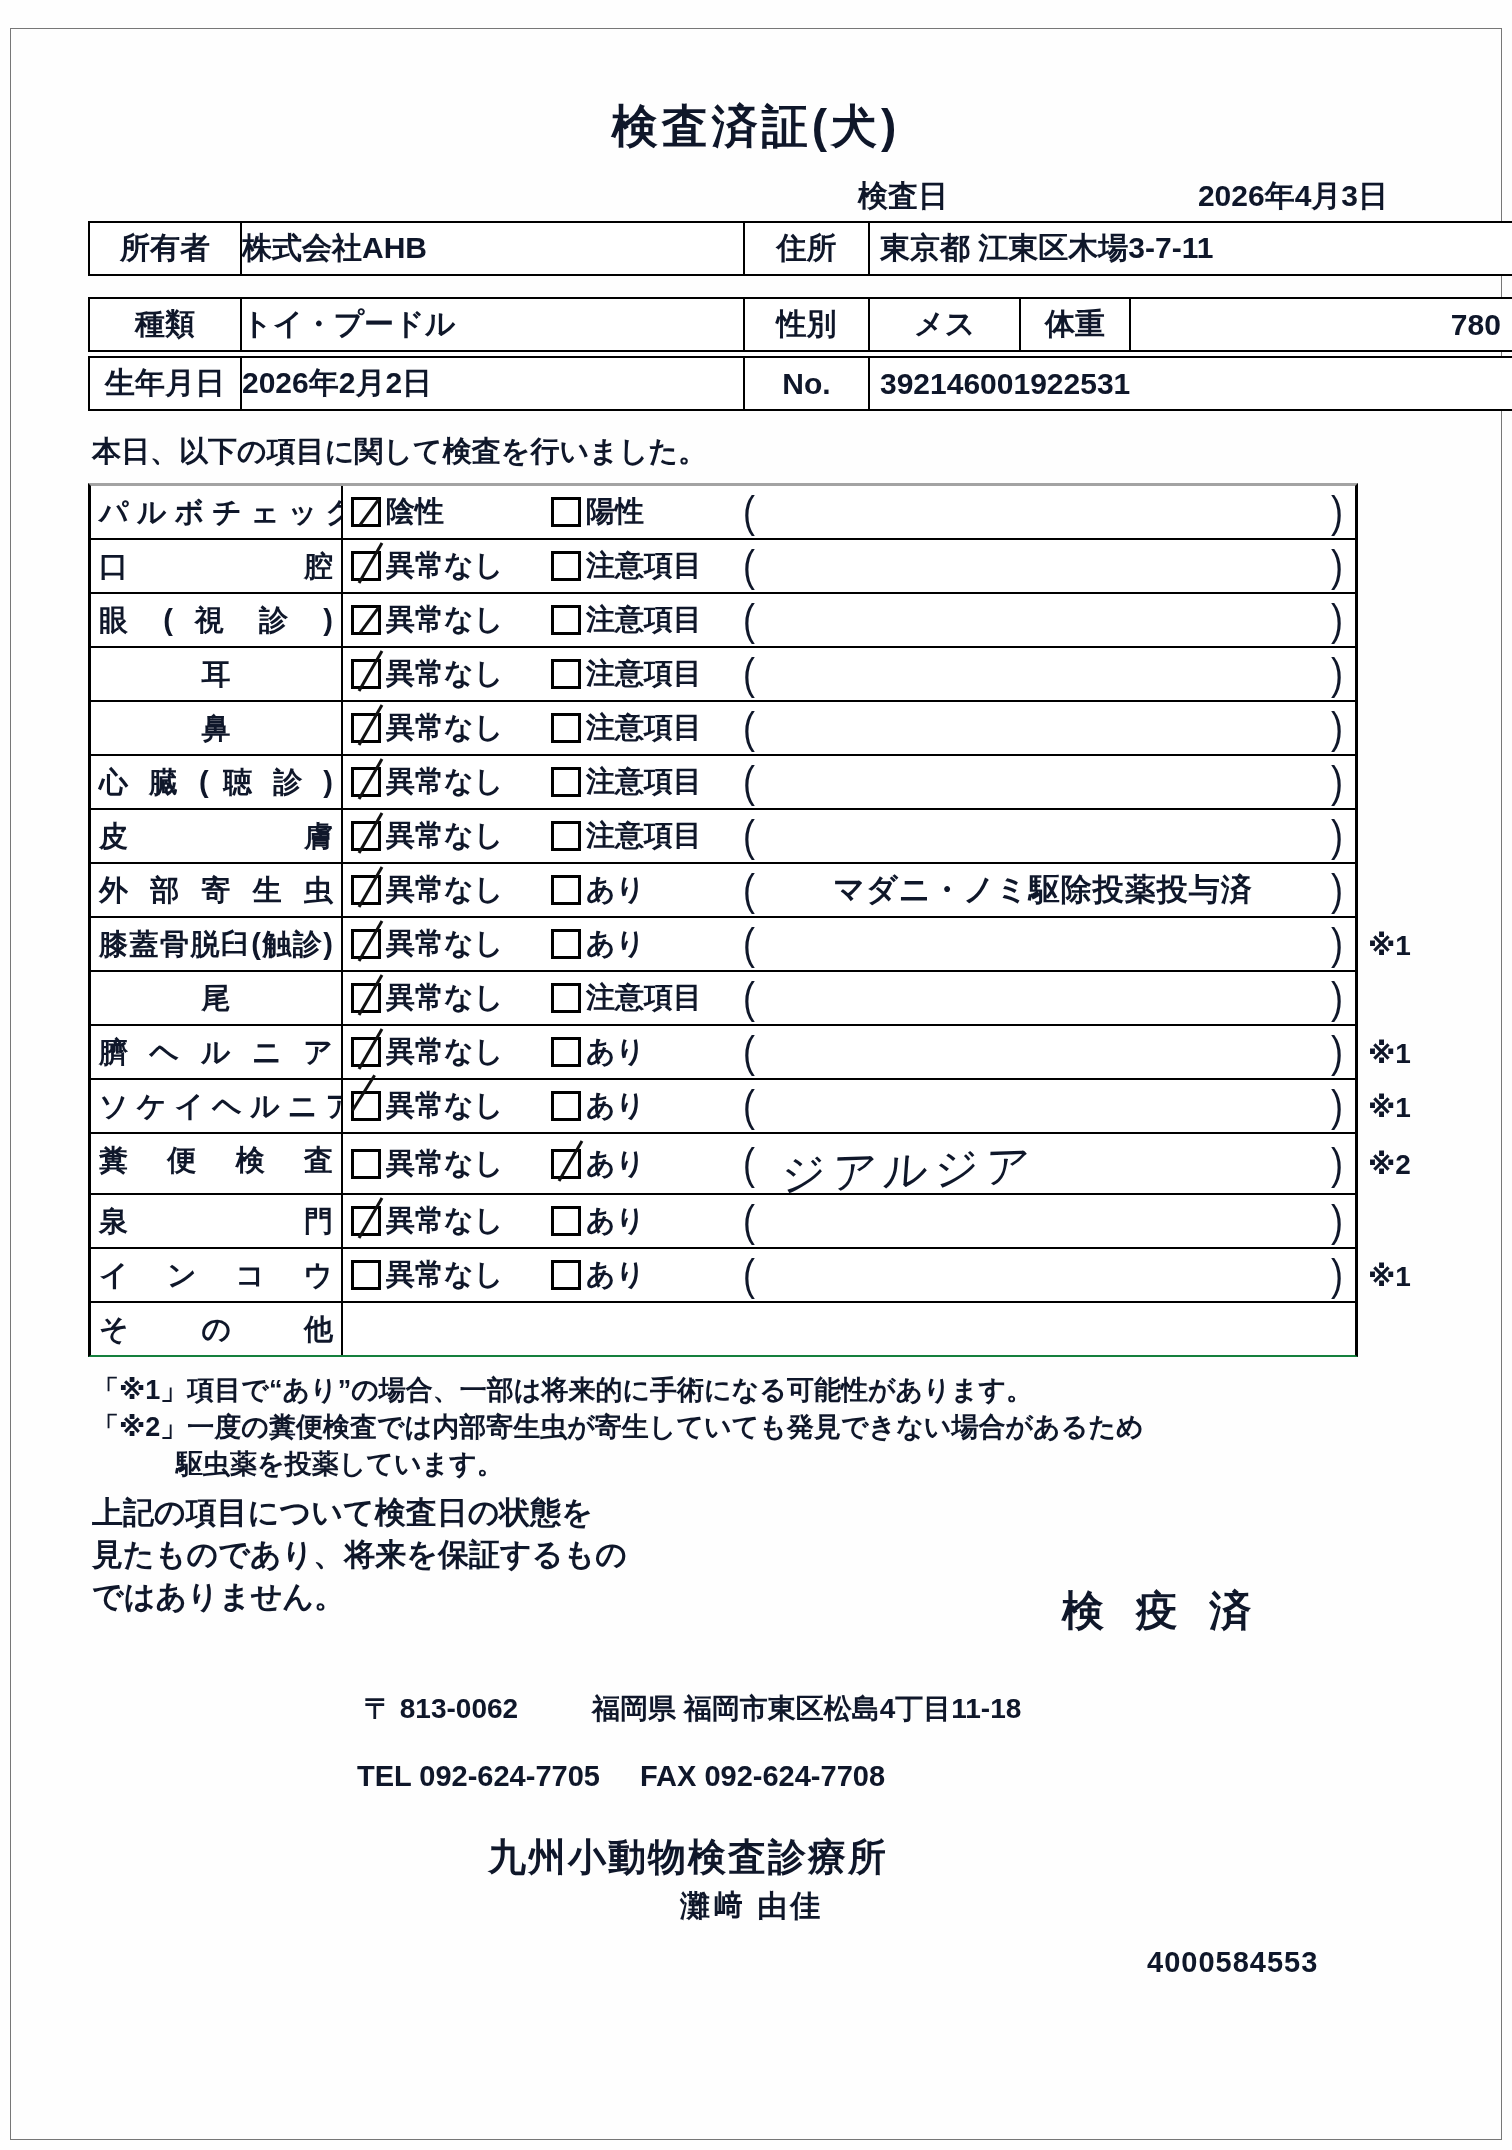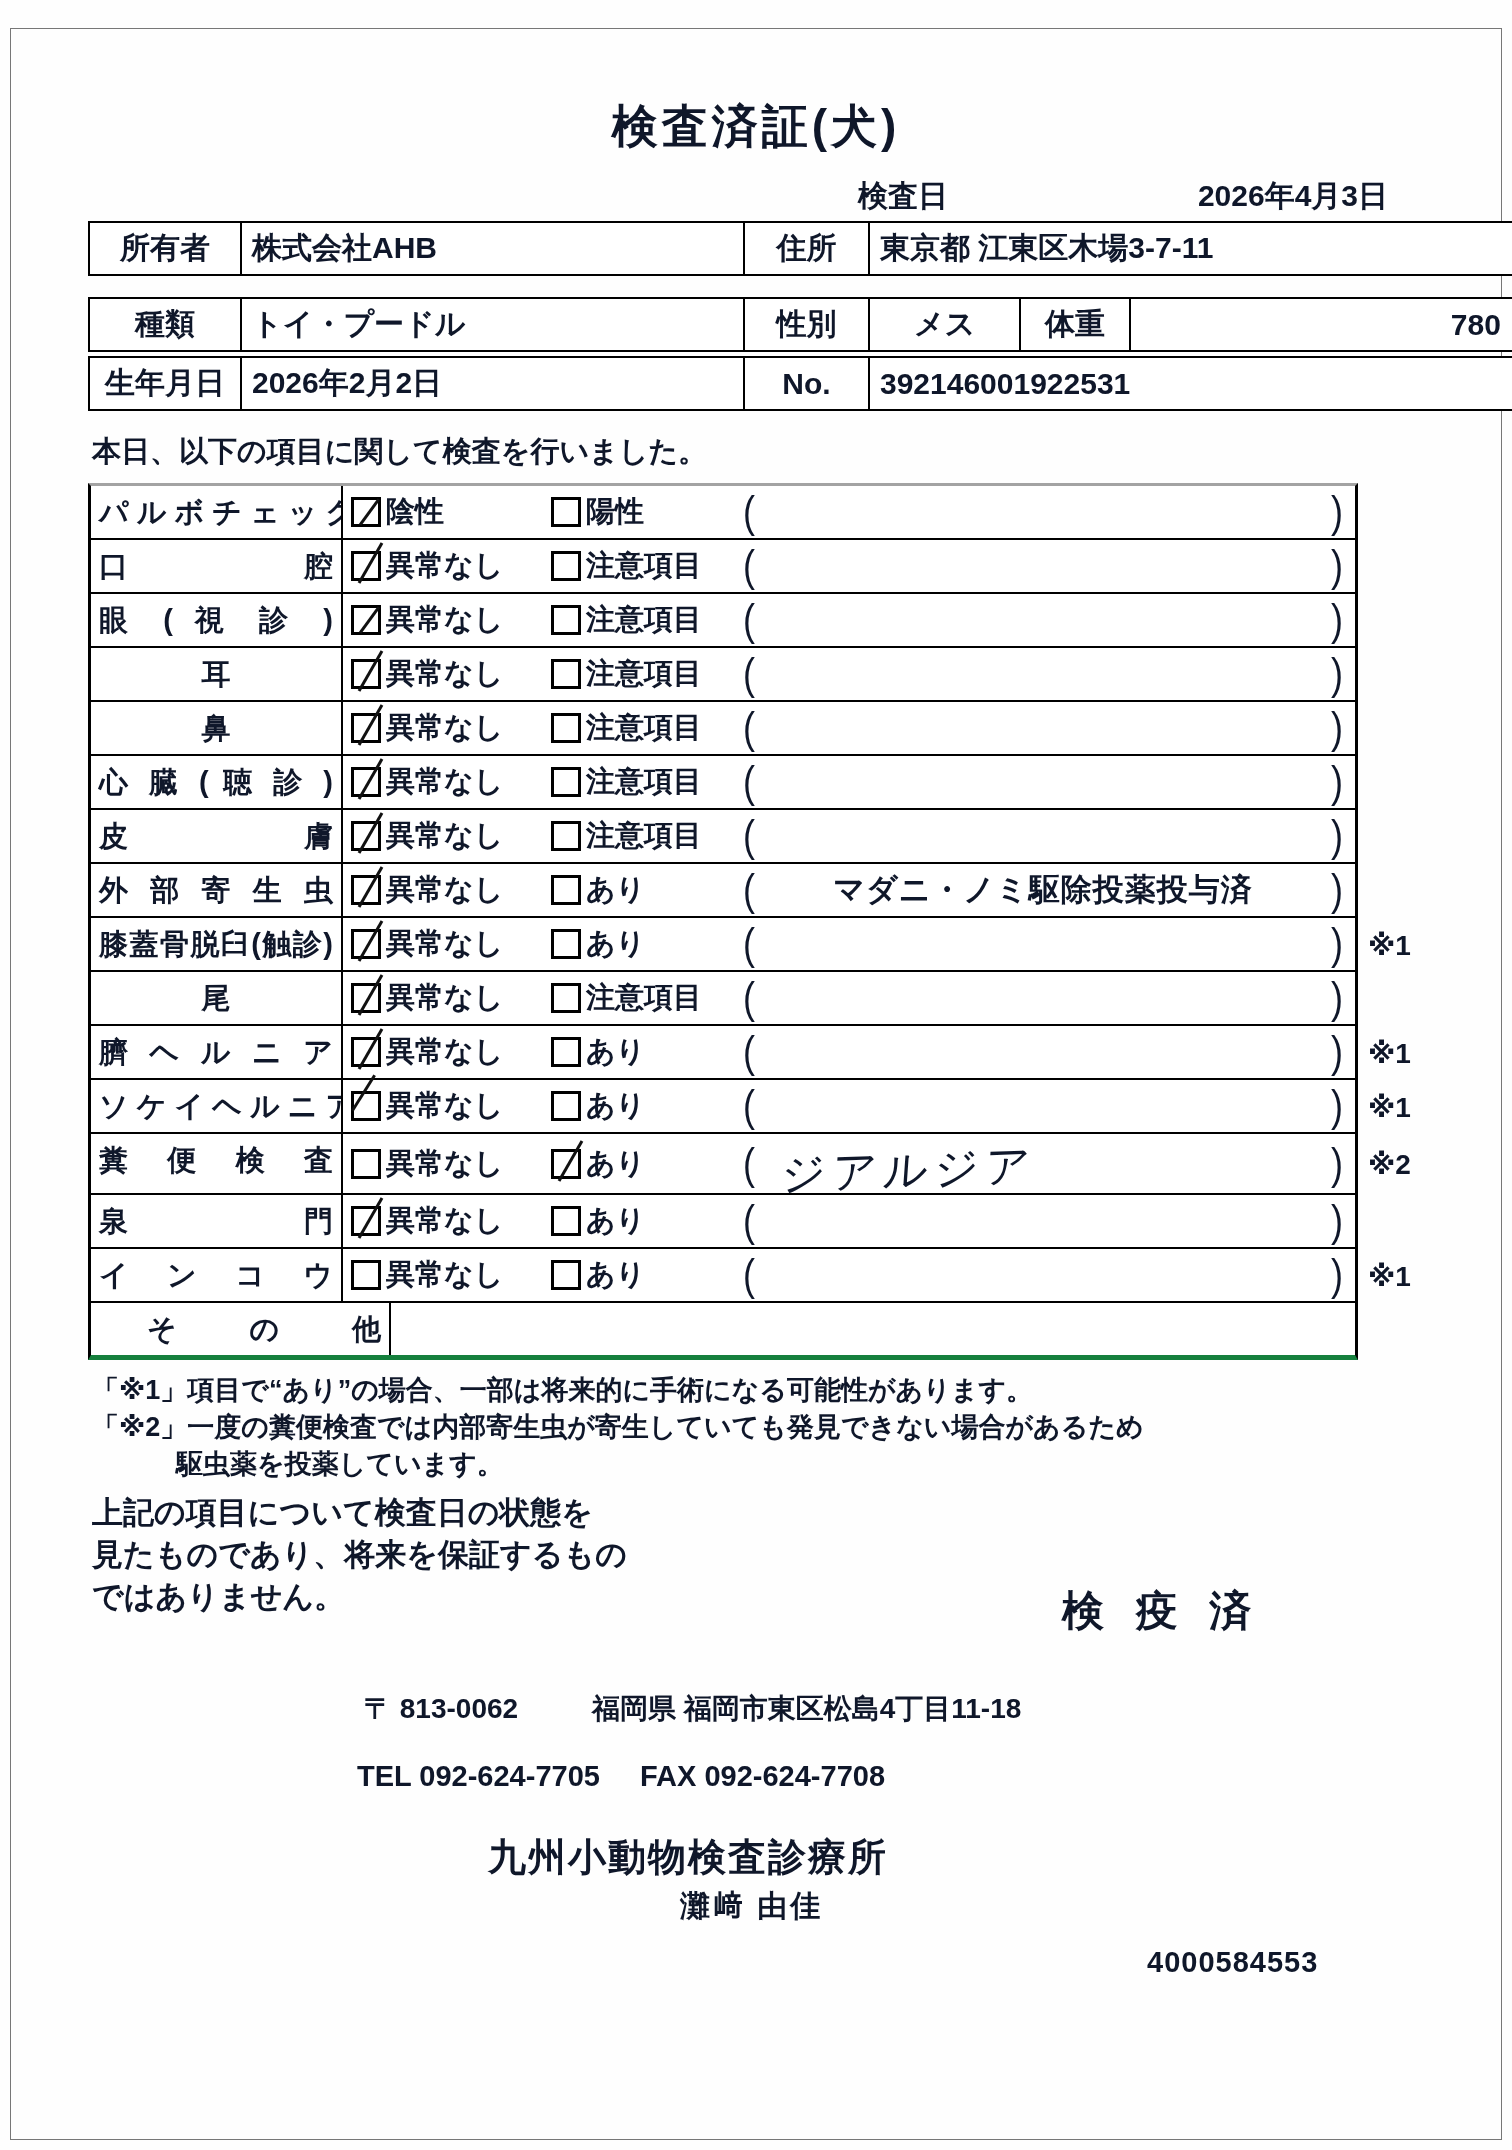--- a/index.html
+++ b/index.html
@@ -12,34 +12,34 @@
   .doc-title{position:absolute;top:96px;left:0;width:100%;text-align:center;font-size:46px;font-weight:700;letter-spacing:4px;}
   .date-row{position:absolute;top:176px;left:0;width:100%;height:36px;font-size:30px;font-weight:600;}
   .date-label{position:absolute;left:858px;top:0;}
   .date-value{position:absolute;left:1140px;width:248px;top:0;text-align:right;}
   
   .hrow{position:absolute;left:88px;width:1476px;height:55px;border:2.5px solid #000;display:flex;box-sizing:border-box;font-size:30px;font-weight:600;background:#fff;}
   .hrow .c{display:flex;align-items:center;box-sizing:border-box;overflow:hidden;white-space:nowrap;}
   .hrow .hd{justify-content:center;border-right:2.5px solid #000;}
   .hrow .vr{border-right:2.5px solid #000;}
   .w-label{width:152px;}
-  .w-big{width:503px;padding-left:10px;text-align:center;}
+  .w-big{width:503px;text-align:center;}
   .w-mid{width:125px;}
   .w-sex{width:135px;padding-left:28px;margin-left:16px;}
   .w-wt{width:110px;}
   .w-rest{flex:1;padding-left:10px;}
   .wt-val{flex:1;justify-content:flex-end;padding-right:18px;}
   .wt-unit{margin-left:26px;font-size:28px;}
   .intro{position:absolute;top:432px;left:92px;font-size:29px;font-weight:600;}
   
   .checklist{position:absolute;top:475px;left:88px;}
   .check-row{display:flex;align-items:stretch;}
   .row-box{width:1270px;display:flex;border-left:3px solid #000;border-right:3px solid #000;border-bottom:2.5px solid #000;box-sizing:border-box;background:#fff;}
   .check-row:first-child .row-box{border-top:3px solid #a3a3a3;margin-top:8px;}
-  .check-row:last-child .row-box{border-bottom:5px solid #15803d;padding-left:48px;}
+  .check-row:last-child .row-box{border-bottom:2px solid #15803d;}
   .cell-label{width:252px;border-right:2.5px solid #000;box-sizing:border-box;padding:0 8px;font-size:29px;font-weight:600;line-height:52px;white-space:nowrap;overflow:hidden;}
   .cell-label.justify{text-align:justify;text-align-last:justify;}
   .cell-label.center{text-align:center;text-align-last:center;}
   .cell-content{flex:1;display:flex;align-items:center;}
   .opt{display:flex;align-items:center;box-sizing:border-box;}
   .opt.o1{width:208px;padding-left:8px;}
   .opt.o2{width:192px;}
   .opt-label{font-size:29px;font-weight:600;white-space:nowrap;}
   .cbx{position:relative;width:24px;height:24px;border:3px solid #000;box-sizing:content-box;margin-right:5px;flex:0 0 auto;}
   .cbx.checked::after{content:"";position:absolute;width:3px;background:#111;transform-origin:center;}

